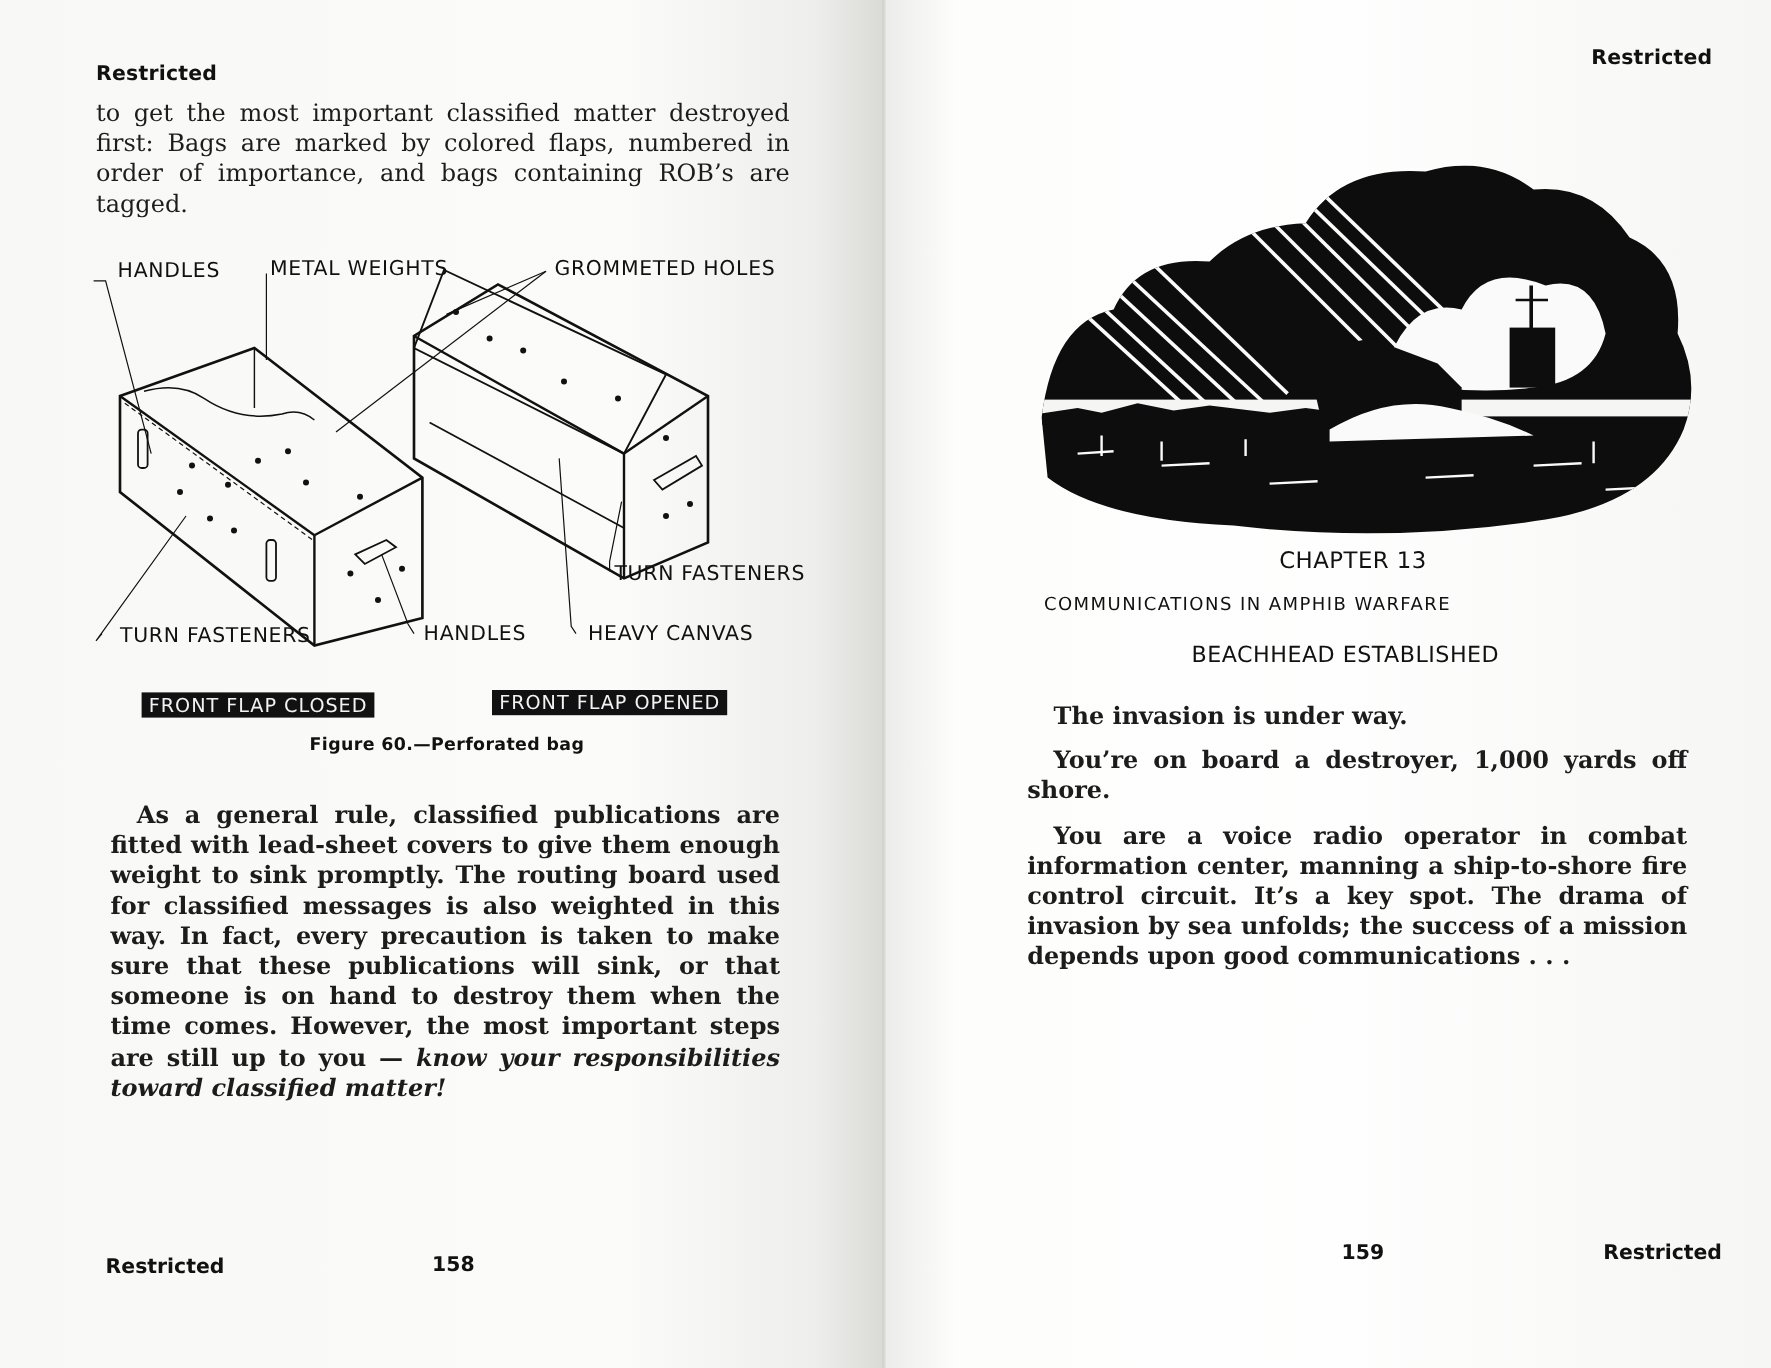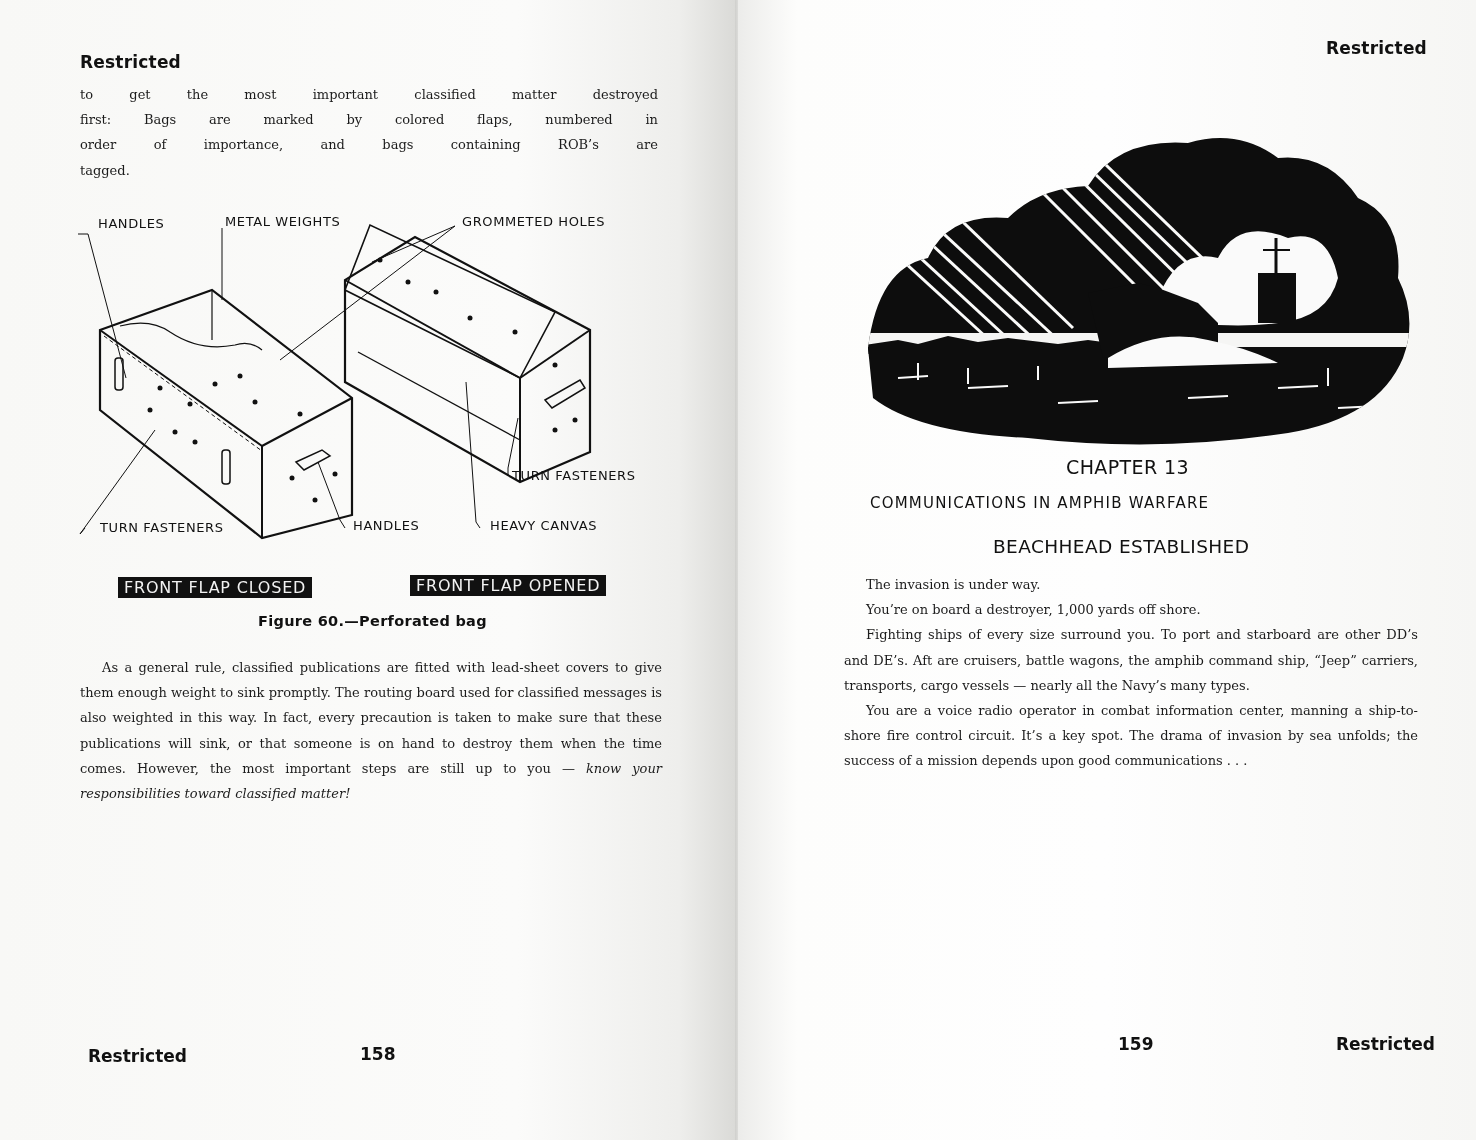--- a/index.html
+++ b/index.html
@@ -14,28 +14,28 @@
   .page { position: absolute; top: 0; height: 1140px; }
   .page-left { left: 0; width: 738px;
     background: linear-gradient(to right, #f8f8f6 0%, #fbfbfa 70%, #eeeeec 92%, #d9d9d6 100%); }
   .page-right { left: 738px; width: 738px;
     background: linear-gradient(to right, #ececea 0%, #fdfdfc 8%, #fefefe 50%, #f6f6f4 100%); }
   .gutter { position: absolute; left: 735px; top: 0; width: 6px; height: 1140px;
     background: linear-gradient(to right, #cfcfcc, #e8e8e6); }
 
   .runhead { position: absolute; font-family: "DejaVu Sans", sans-serif; font-weight: bold;
     font-size: 17px; letter-spacing: 0.2px; color: #111; }
-  .body-text { position: absolute; font-family: "DejaVu Serif", serif; font-size: 13px;
+  .body-text { position: absolute; font-family: "DejaVu Serif", serif; font-size: 20px;
     line-height: 25.2px; text-align: justify; color: #1c1c1c; }
-  .body-text p { margin: 0; text-indent: 0; }
+  .body-text p { margin: 12px; text-indent: 0; font-weight: bold; }
   .body-text p.ind { text-indent: 22px; }
   .body-text em { font-style: italic; }
 
   
-  .fig-label { position: absolute; font-family: "DejaVu Sans", sans-serif; font-size: 13px;
+  .fig-label { position: absolute; font-family: "DejaVu Sans", sans-serif; font-size: 17px;
     letter-spacing: 0.6px; color: #111; white-space: nowrap; }
   .flap-tag { position: absolute; background: #111; color: #f2f2f2;
     font-family: "DejaVu Sans", sans-serif; font-size: 16px; letter-spacing: 0.8px;
     padding: 1px 6px; white-space: nowrap; }
   .caption { position: absolute; font-family: "DejaVu Sans", sans-serif; font-weight: bold;
     font-size: 14.5px; letter-spacing: 0.3px; color: #111; white-space: nowrap; }
 
   .chapter { position: absolute; font-family: "DejaVu Sans", sans-serif; color: #111;
     text-align: center; white-space: nowrap; }
   .folio { position: absolute; font-family: "DejaVu Sans", sans-serif; font-weight: bold;
@@ -191,20 +191,19 @@
       </g>
     </svg>
 
     <div class="chapter" style="left:0; width:600px; top:456px; font-size:19px; letter-spacing:0.4px; text-align:left; padding-left:328px; box-sizing:border-box;">CHAPTER 13</div>
     <div class="chapter" style="left:132px; top:494px; font-size:15px; letter-spacing:1.2px;">COMMUNICATIONS IN AMPHIB WARFARE</div>
     <div class="chapter" style="left:255px; top:536px; font-size:18.5px; letter-spacing:0.4px;">BEACHHEAD ESTABLISHED</div>
 
     <div class="body-text" style="left:106px; top:572px; width:574px;">
       <p class="ind">The invasion is under way.</p>
       <p class="ind">You’re on board a destroyer, 1,000 yards off shore.</p>
-      <p class="ind">Fighting ships of every size surround you.  To port and starboard are other DD’s and DE’s.  Aft are cruisers, battle wagons, the amphib command ship, “Jeep” carriers, transports, cargo vessels — nearly all the Navy’s many types.</p>
       <p class="ind">You are a voice radio operator in combat information center, manning a ship-to-shore fire control circuit. It’s a key spot.  The drama of invasion by sea unfolds; the success of a mission depends upon good communications . . .</p>
     </div>
 
     <div class="folio" style="left:380px; top:1034px;">159</div>
     <div class="folio" style="left:598px; top:1034px;">Restricted</div>
   </div>
 </div>
 
 </body></html>

